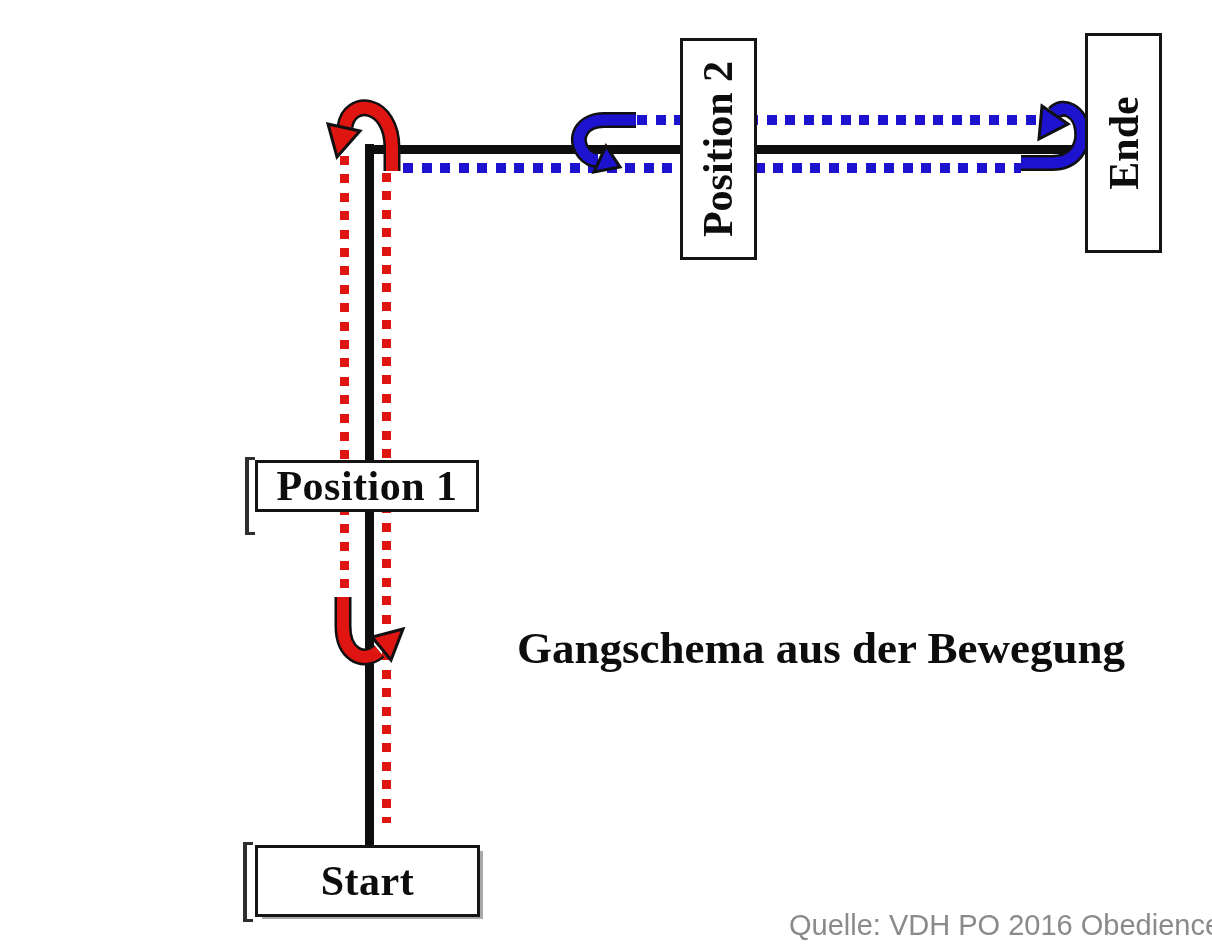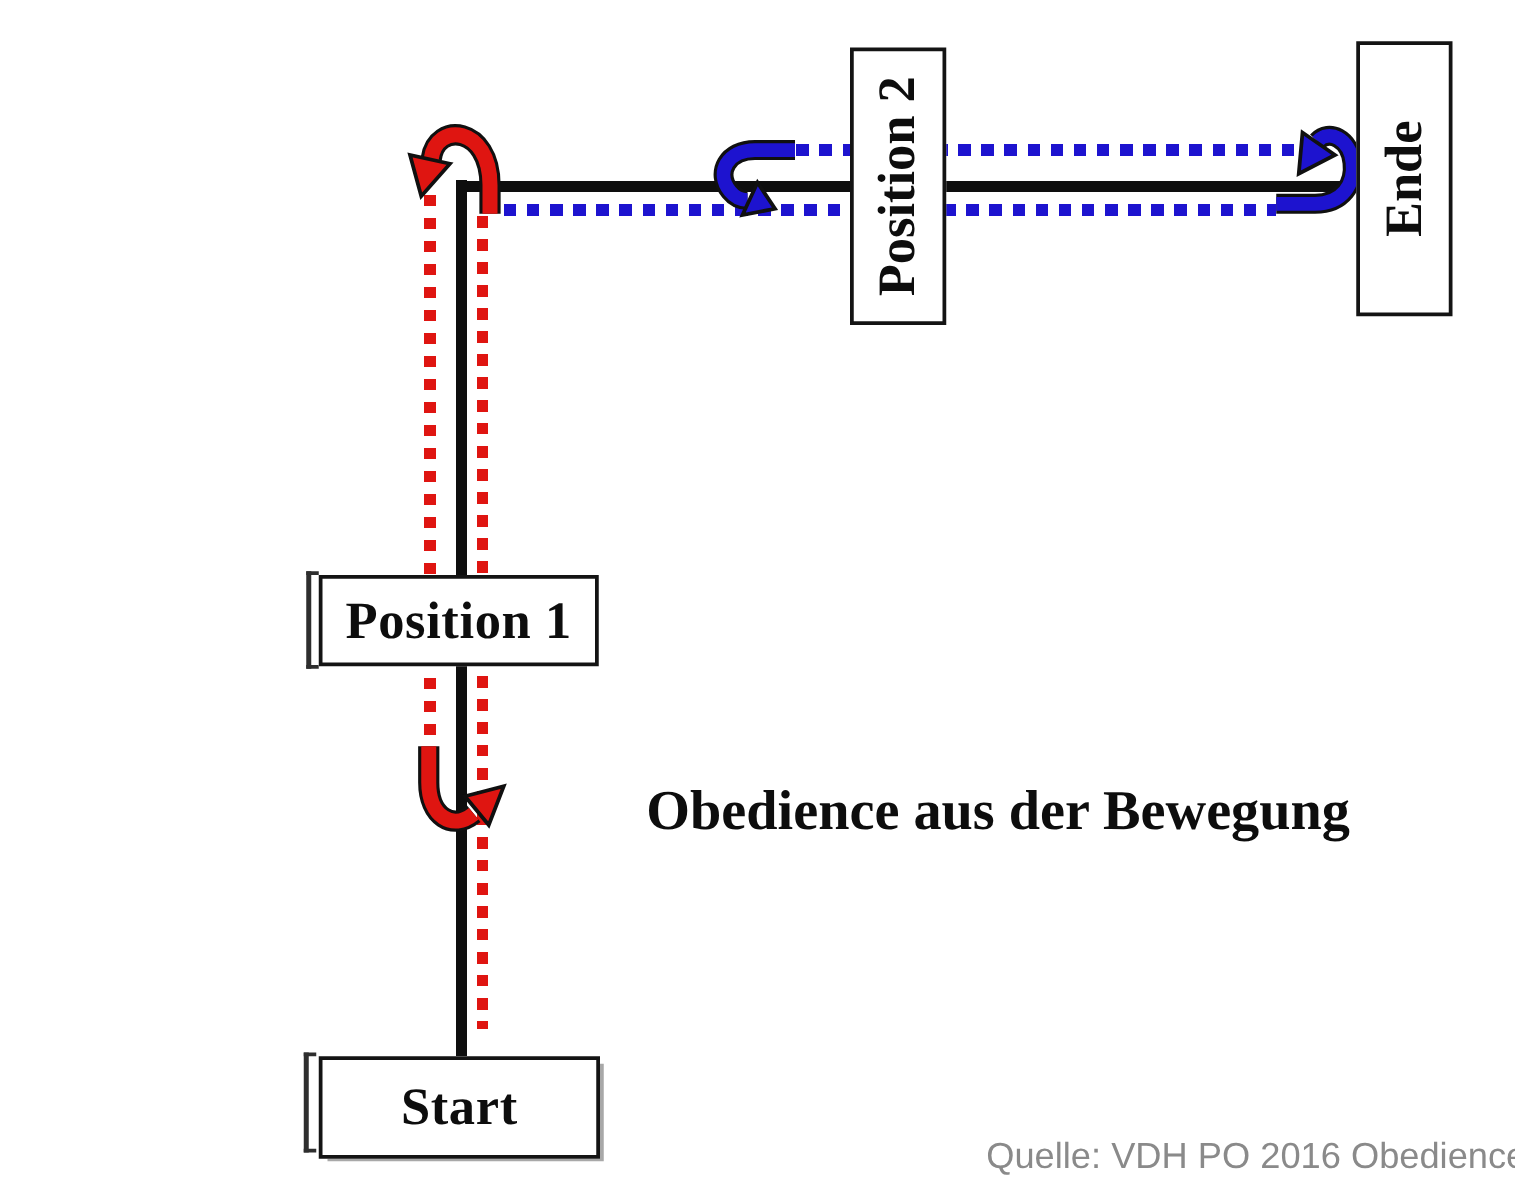--- a/index.html
+++ b/index.html
@@ -81,35 +81,35 @@
     <g>
       <path d="M 1021 163 L 1052 163 C 1074 163 1084 147 1082 130 C 1080 111 1063 103 1054 113" fill="none" stroke="#101010" stroke-width="16"></path>
       <path d="M 1021 163 L 1052 163 C 1074 163 1084 147 1082 130 C 1080 111 1063 103 1054 113" fill="none" stroke-width="11" stroke="#1d13cf"></path>
       <polygon points="1068,124 1042,106 1039,139" stroke="#101010" stroke-width="3" fill="#1d13cf"></polygon>
     </g>
   </svg>
 
   <div class="bracket" style="left:245px;top:457px;width:10px;height:78px;"></div>
   <div class="bracket" style="left:243px;top:842px;width:10px;height:80px;"></div>
 
-  <div class="box hlabel" id="position1-box" style="left:255px;top:460px;width:224px;height:73px;">
+  <div class="box hlabel" id="position1-box" style="left:255px;top:460px;width:224px;height:52px;">
     <span>Position 1</span>
   </div>
 
-  <div class="box hlabel" id="start-box" style="left:255px;top:845px;width:225px;height:82px;">
+  <div class="box hlabel" id="start-box" style="left:255px;top:845px;width:225px;height:72px;">
     <span>Start</span>
   </div>
 
   <div class="box vlabel" id="position2-box" style="left:680px;top:38px;width:77px;height:222px;">
     <span class="rot">Position 2</span>
   </div>
 
   <div class="box vlabel" id="ende-box" style="left:1085px;top:33px;width:77px;height:220px;">
     <span class="rot">Ende</span>
   </div>
 
   <div id="caption">
-    <div>Obedience aus der Bewegung</div>
+    <div>Gangschema aus der Bewegung</div>
   </div>
 
   <div id="source-credit">Quelle: VDH PO 2016 Obedience</div>
 
 </div>
 
 </body></html>

